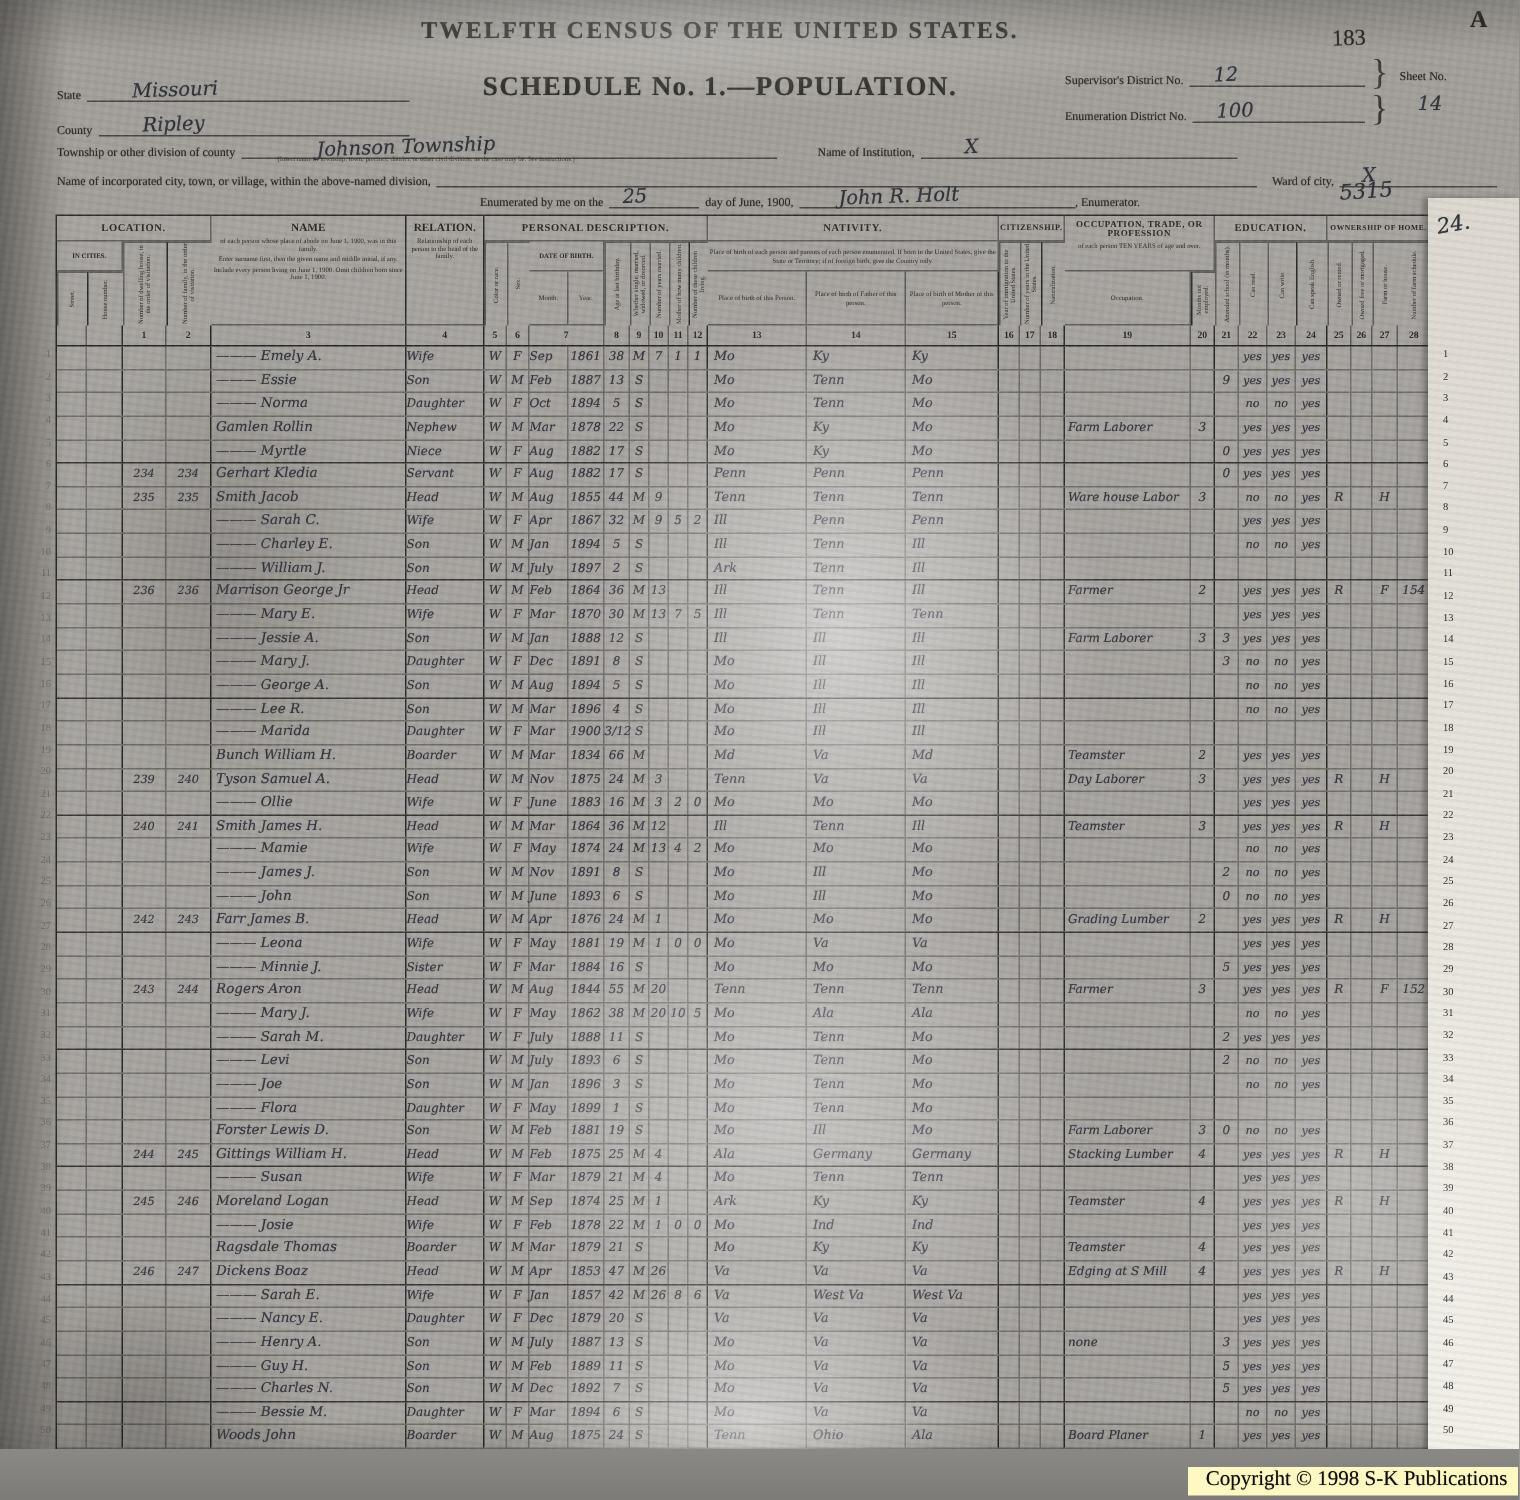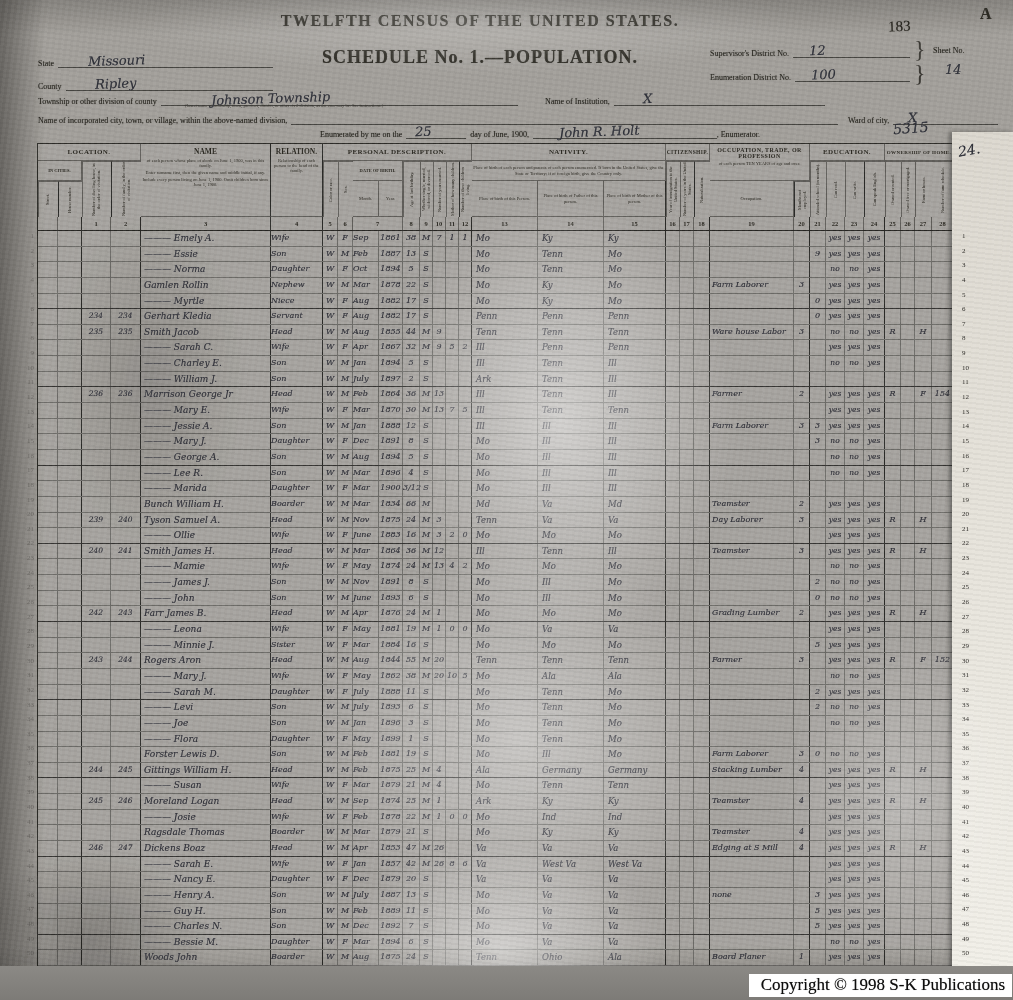--- a/index.html
+++ b/index.html
@@ -32,21 +32,21 @@
   .cornerA{position:absolute;left:980px;top:5px;font-size:16px;font-weight:bold;}
   .hw{font-family:"DejaVu Serif",serif;font-style:italic;color:#30323a;text-shadow:0 0 .6px rgba(45,45,55,.6);}
   .fline{position:absolute;display:flex;align-items:flex-end;font-size:8px;}
   .fline .lbl{white-space:nowrap;}
   .fline .uline{flex:1;border-bottom:1px solid rgba(30,30,26,.7);margin-left:4px;position:relative;height:13px;}
   .uline .hval{position:absolute;left:14%;bottom:-1px;font-size:13px;white-space:nowrap;transform:rotate(-2deg);}
   .tinynote{position:absolute;font-size:4.5px;color:#3a3833;width:330px;line-height:1.1;}
   .brace{position:absolute;font-size:24px;color:#3a3833;font-weight:normal;}
   .hwfloat{position:absolute;font-size:13px;white-space:nowrap;}
   .margin-note{position:absolute;left:958px;top:142px;font-size:14px;transform:rotate(-10deg);}
-  .copyright{position:absolute;right:1px;bottom:3px;background:#ffffff;color:#0d0d0d;font-size:17px;padding:1px 7px 2px 12px;}
+  .copyright{position:absolute;right:1px;bottom:3px;background:#fef9c3;color:#0d0d0d;font-size:14px;padding:1px 7px 2px 12px;}
   
   :root{--cols:20px 24px 29px 30px 130px 52px 15px 15px 26px 24px 17px 13px 13px 13px 13px 66px 66px 62px 14px 14px 16px 84px 16px 16px 19px 19px 21px 16px 14px 17px 22px;}
   .census-table{position:absolute;left:37px;top:143px;width:916px;border:1.8px solid rgba(22,22,18,.85);background:rgba(252,252,246,.05);}
   .thead{display:grid;grid-template-columns:var(--cols);grid-template-rows:17px 20px 36px 13px;border-bottom:1.6px solid rgba(15,15,12,.85);}
   .hc{border-right:1px solid rgba(25,25,22,.5);border-bottom:1px solid rgba(25,25,22,.5);display:flex;align-items:center;justify-content:center;text-align:center;overflow:hidden;padding:0 1px;color:#2b2922;}
   .gt{font-size:7px;font-weight:bold;letter-spacing:.4px;}
   .tiny{font-size:4.5px;line-height:1.12;}
   .vtext{writing-mode:vertical-rl;transform:rotate(180deg);font-size:4.4px;line-height:1.05;}
   .num{font-size:6.5px;font-weight:bold;border-bottom:none;}
   .nameblock{flex-direction:column;justify-content:flex-start;padding-top:3px;gap:2px;}

